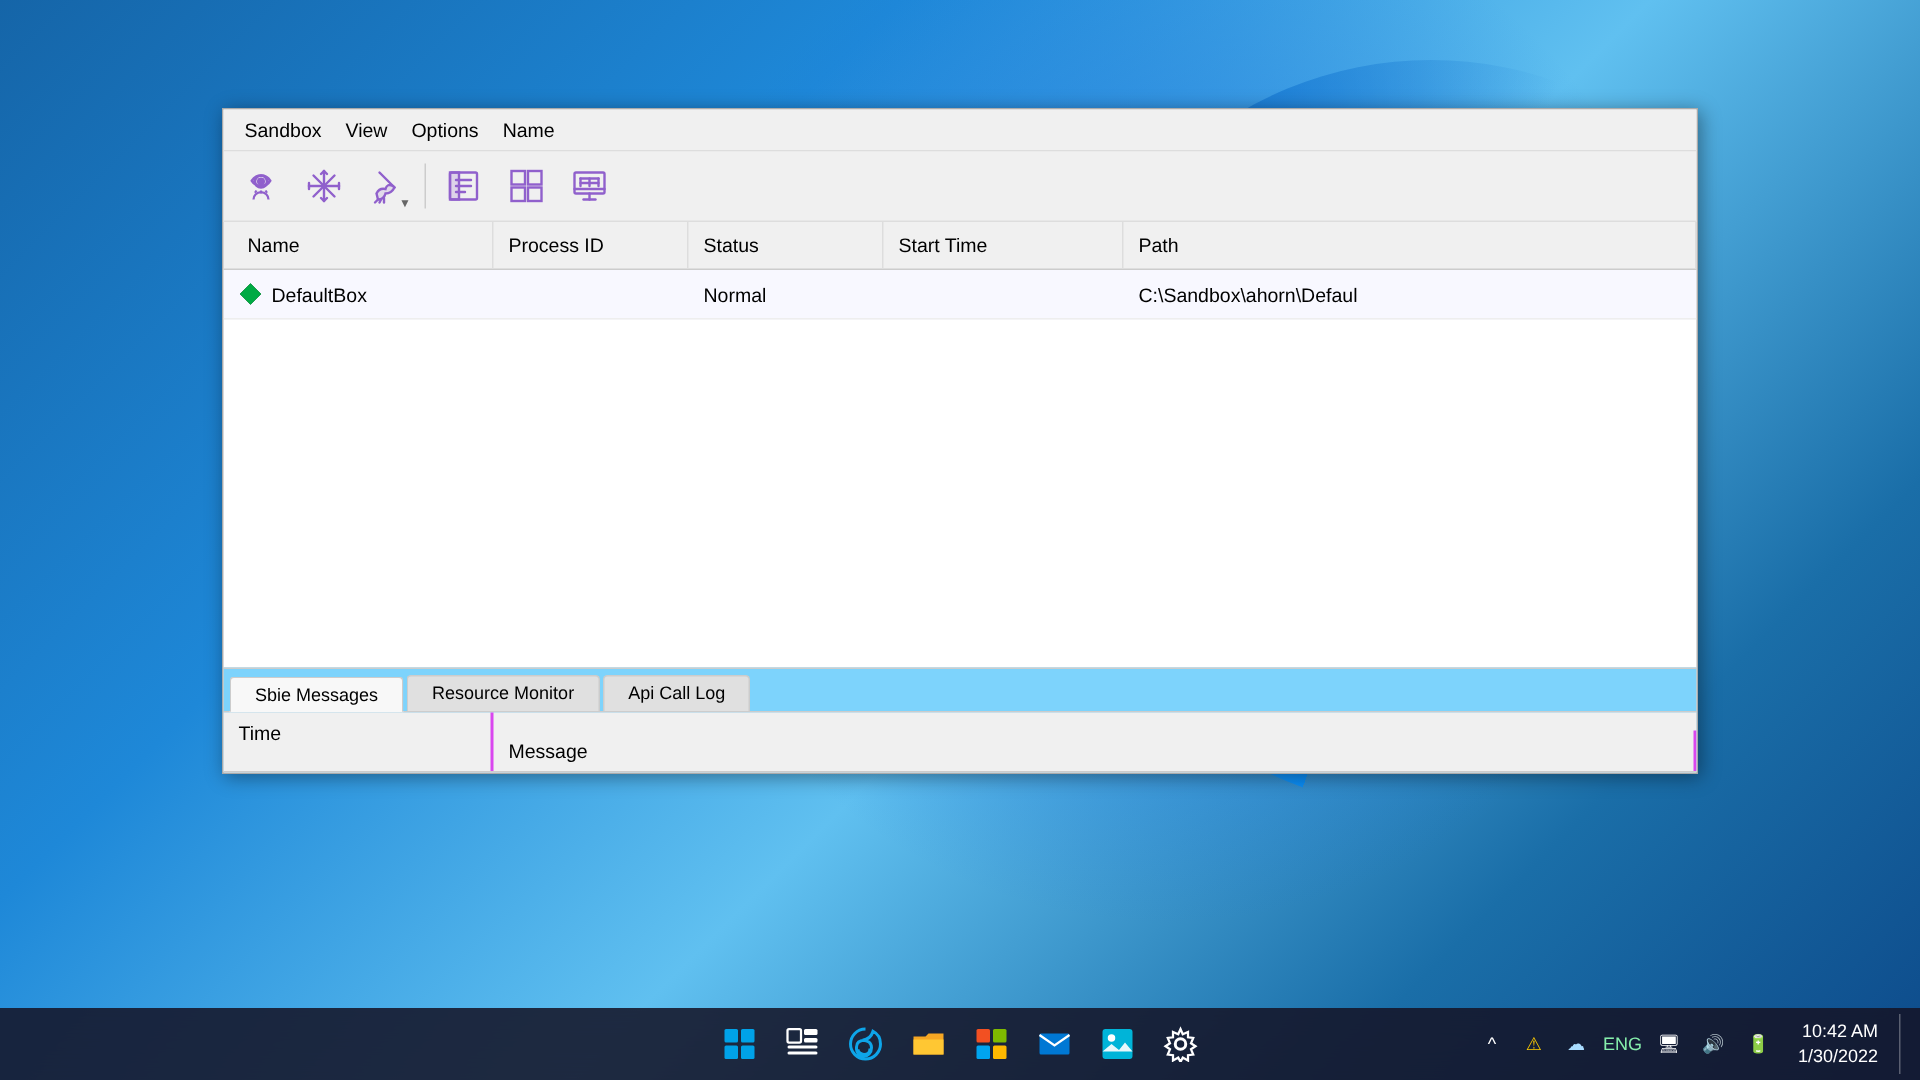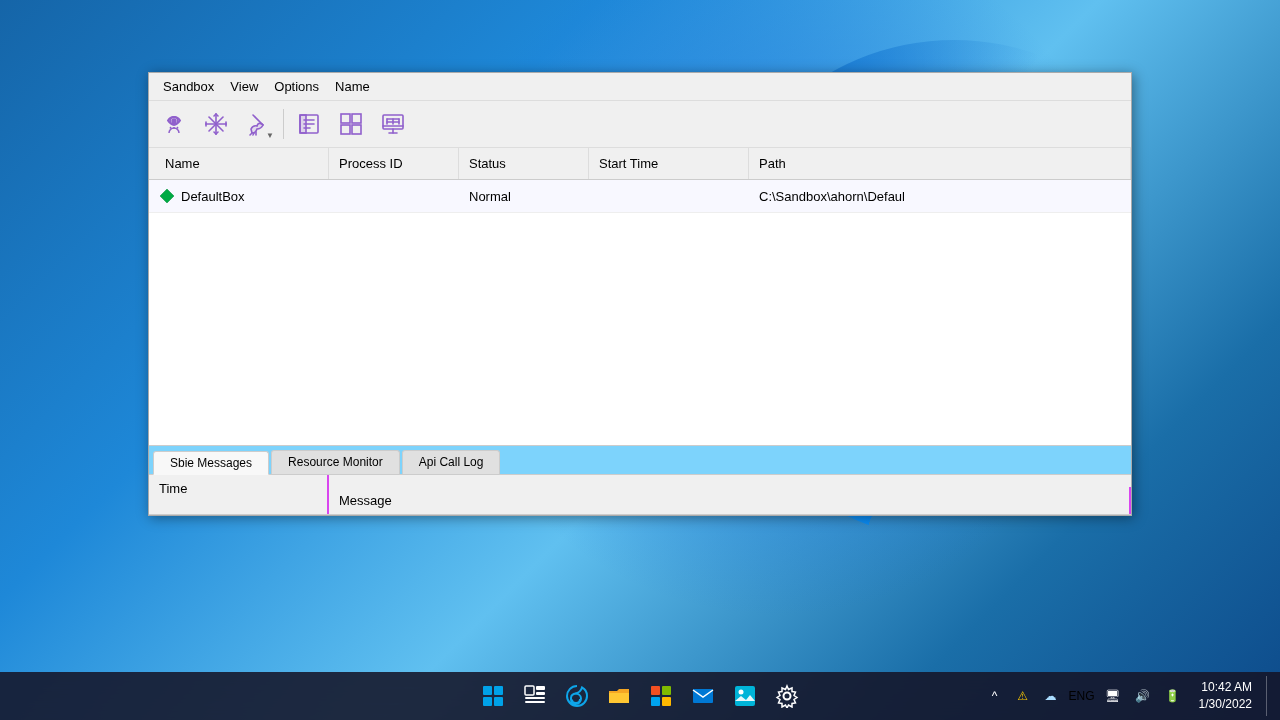--- a/index.html
+++ b/index.html
@@ -324,21 +324,21 @@
     }
 
     .show-desktop {
       width: 6px;
       height: 40px;
       border-left: 1px solid rgba(255,255,255,0.3);
       cursor: pointer;
     }
 
     .eng-text {
-      color: #000000;
+      color: #86efac;
       font-size: 12px;
     }
   </style>
 </head>
 <body>
 
 <div class="desktop-bg"></div>
 
 <div class="app-window">
 

